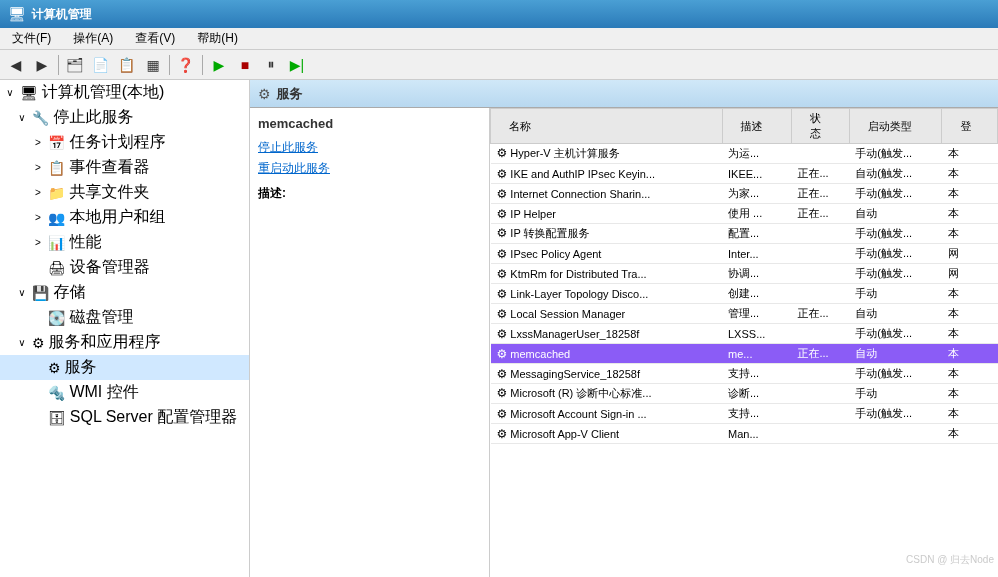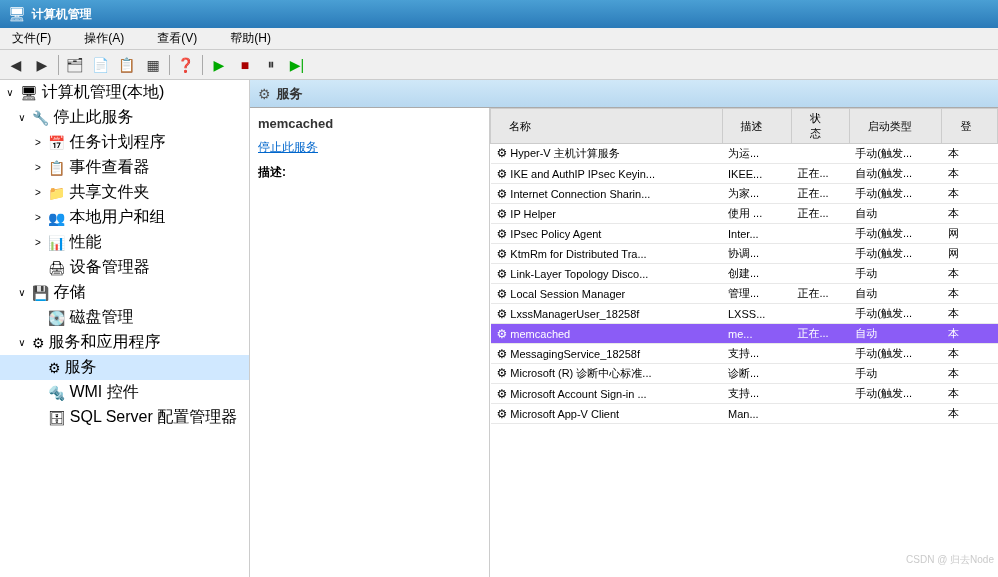--- a/index.html
+++ b/index.html
@@ -17,21 +17,21 @@
     }
     .title-bar-icon { font-size: 14px; }
     .title-bar-text { font-size: 12px; font-weight: bold; }
 
     
     .menu-bar {
       background: #f0f0f0;
       border-bottom: 1px solid #ccc;
       padding: 2px 4px;
       display: flex;
-      gap: 17px;
+      gap: 6px;
       height: 22px;
       align-items: center;
     }
     .menu-item {
       padding: 2px 8px;
       cursor: pointer;
       font-size: 12px;
     }
 
     
@@ -307,20 +307,21 @@
       <div class="services-header">
         <span class="services-header-icon">⚙</span>
         <span class="services-header-title">服务</span>
       </div>
 
       <div class="services-content">
 
         <div class="info-panel">
           <div class="info-service-name">memcached</div>
           <a class="info-link">停止此服务</a>
+          <a class="info-link">重启动此服务</a>
           <div class="info-description-label">描述:</div>
         </div>
 
         <div class="service-list">
           <table class="service-table">
             <thead>
               <tr>
                 <th class="col-name">名称</th>
                 <th class="col-desc">描述</th>
                 <th class="col-status">状态</th>
@@ -360,20 +361,29 @@
     <td class="col-name">
       <span style="font-size:12px;">⚙</span> IP Helper
     </td>
     <td class="col-desc">使用 ...</td>
     <td class="col-status">正在...</td>
     <td class="col-startup">自动</td>
     <td class="col-logon">本</td>
   </tr>
                 <tr>
     <td class="col-name">
+      <span style="font-size:12px;">⚙</span> IP 转换配置服务
+    </td>
+    <td class="col-desc">配置...</td>
+    <td class="col-status"></td>
+    <td class="col-startup">手动(触发...</td>
+    <td class="col-logon">本</td>
+  </tr>
+                <tr>
+    <td class="col-name">
       <span style="font-size:12px;">⚙</span> IPsec Policy Agent
     </td>
     <td class="col-desc">Inter...</td>
     <td class="col-status"></td>
     <td class="col-startup">手动(触发...</td>
     <td class="col-logon">网</td>
   </tr>
                 <tr>
     <td class="col-name">
       <span style="font-size:12px;">⚙</span> KtmRm for Distributed Tra...

